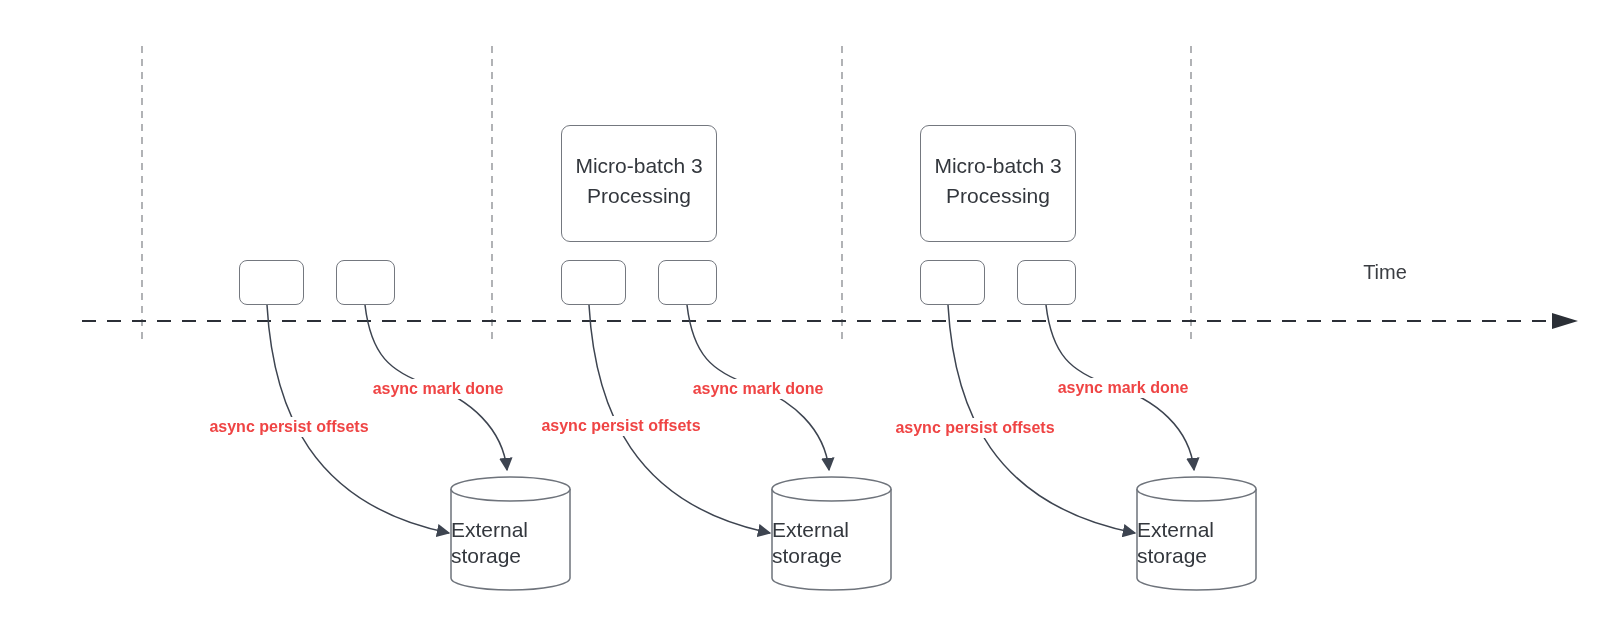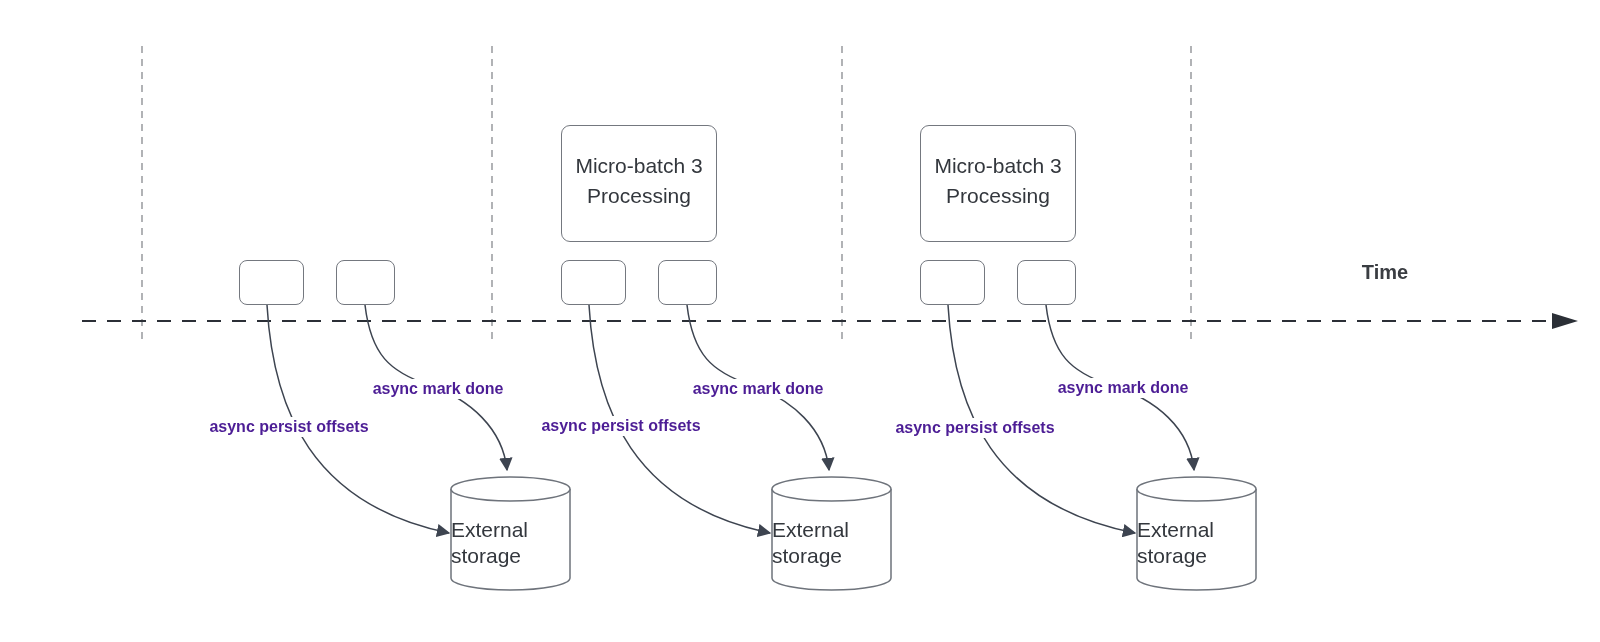--- a/index.html
+++ b/index.html
@@ -36,36 +36,35 @@
     height: 45px;
     border: 1.5px solid #74787f;
     border-radius: 8px;
     background: #ffffff;
     box-sizing: border-box;
   }
   .conn-label {
     position: absolute;
     transform: translate(-50%, -50%);
     white-space: nowrap;
-    font-size: 16px; font-weight: 700; color: #4c1d95;
+    font-size: 16px; font-weight: 700; color: #ef4444;
     background: #ffffff;
     padding: 1px 3px;
   }
   .cyl-label {
     position: absolute;
     width: 119px;
     text-align: left;
     font-size: 21px; line-height: 26px; color: #33373d;
   }
   .time-label {
     position: absolute;
     transform: translate(-50%, -50%);
     font-size: 20px; color: #3a3d42;
     white-space: nowrap;
-    font-weight: bold;
   }
 </style>
 </head>
 <body>
 
 <div class="canvas">
 
   <svg class="layer" width="1600" height="642" viewBox="0 0 1600 642">
     <defs>
       <marker id="arrow" viewBox="0 0 10 10" refX="9" refY="5" markerWidth="9" markerHeight="9" orient="auto-start-reverse">

